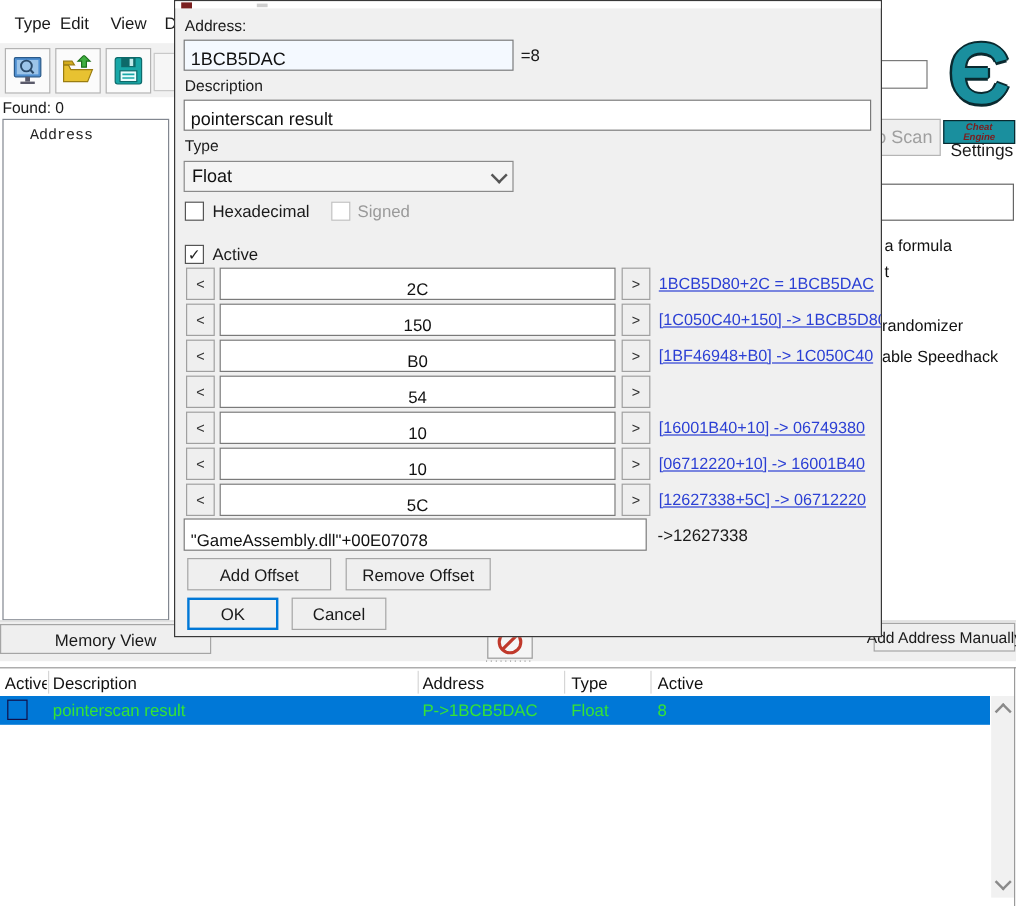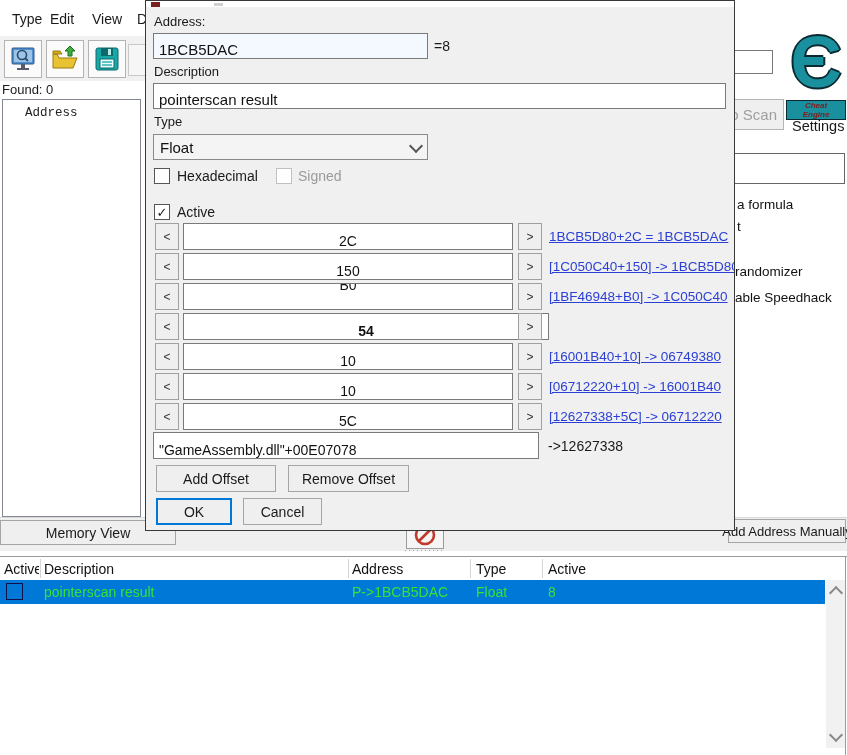--- a/index.html
+++ b/index.html
@@ -186,31 +186,31 @@
       </div>
     <div class="abs small-btn" style="left:372px;top:252px;height:27px;">
         <span>&gt;</span>
       </div>
     <div class="abs link" style="left:403px;top:258px;">[1C050C40+150] -&gt; 1BCB5D80</div>
 
     <div class="abs small-btn" style="left:9px;top:282px;height:27px;">
         <span>&lt;</span>
       </div>
     <div class="abs txt-input offset-input" style="left:37px;top:282px;width:330px;height:27px;">
-        <span style="margin:16px auto;">B0</span>
+        <span style="margin:0 auto;">B0</span>
       </div>
     <div class="abs small-btn" style="left:372px;top:282px;height:27px;">
         <span>&gt;</span>
       </div>
     <div class="abs link" style="left:403px;top:288px;">[1BF46948+B0] -&gt; 1C050C40</div>
 
     <div class="abs small-btn" style="left:9px;top:312px;height:27px;">
         <span>&lt;</span>
       </div>
-    <div class="abs txt-input offset-input" style="left:37px;top:312px;width:366px;height:27px;font-weight:bold;">
+    <div class="abs txt-input offset-input" style="left:37px;top:312px;width:330px;height:27px;">
         <span style="margin:0 auto;">54</span>
       </div>
     <div class="abs small-btn" style="left:372px;top:312px;height:27px;">
         <span>&gt;</span>
       </div>
 
     <div class="abs small-btn" style="left:9px;top:342px;height:27px;">
         <span>&lt;</span>
       </div>
     <div class="abs txt-input offset-input" style="left:37px;top:342px;width:330px;height:27px;">

